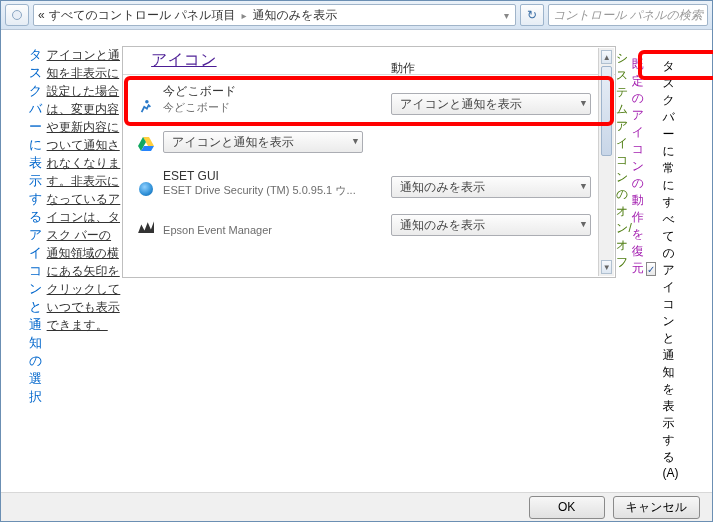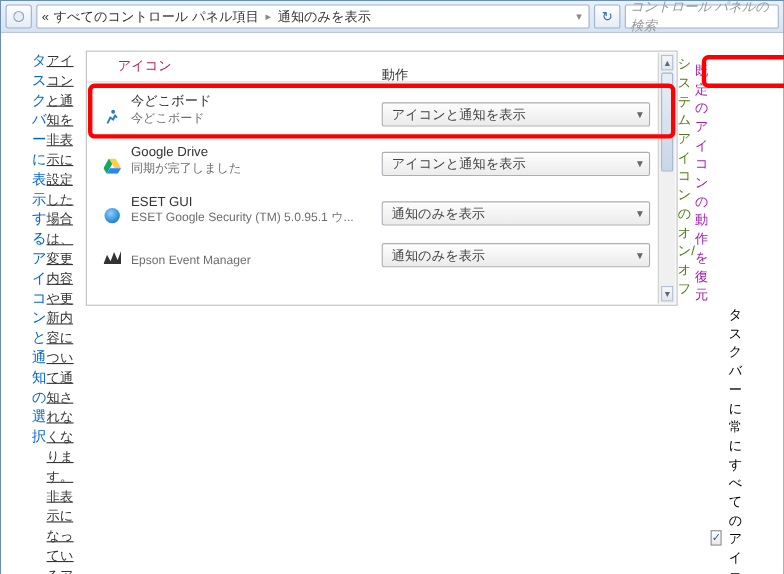--- a/index.html
+++ b/index.html
@@ -5,46 +5,46 @@
 * { box-sizing: border-box; margin: 0; padding: 0; }
 html, body { width: 713px; height: 522px; overflow: hidden; font-family: "Meiryo", "Segoe UI", sans-serif; font-size: 12px; background: #fff; }
 .window { width: 713px; height: 522px; border: 1px solid #6b8fb3; background: #f0f0f0; display: flex; flex-direction: column; }
 
 
 .addr-bar { height: 30px; background: linear-gradient(#eaf1f9, #d6e3f2); border-bottom: 1px solid #b8c6d6; display: flex; align-items: center; padding: 3px 4px; gap: 4px; }
 .nav-btn { width: 24px; height: 22px; border: 1px solid #9db4cc; border-radius: 3px; background: linear-gradient(#fdfdfd, #e6edf5); display: flex; align-items: center; justify-content: center; color: #5a7fa6; font-size: 10px; }
 .crumb-box { flex: 1; height: 22px; border: 1px solid #a0b4c9; background: #fff; display: flex; align-items: center; padding: 0 4px; gap: 4px; font-size: 12px; color: #333; border-radius: 2px; }
 .crumb-chevron { color: #888; font-size: 10px; padding: 0 2px; }
 .refresh-btn { width: 24px; height: 22px; border: 1px solid #9db4cc; background: linear-gradient(#fdfdfd,#e6edf5); border-radius: 2px; display:flex; align-items:center; justify-content:center; color:#3a6ea5; }
-.search-box { width: 140px; height: 22px; border: 1px solid #a0b4c9; background: #fff; display: flex; align-items: center; padding: 0 4px; color: #999; font-style: italic; border-radius: 2px; }
+.search-box { width: 160px; height: 22px; border: 1px solid #a0b4c9; background: #fff; display: flex; align-items: center; padding: 0 4px; color: #999; font-style: italic; border-radius: 2px; }
 
 
 .content { flex: 1; background: #fff; padding: 16px 28px 8px 28px; display: flex; flex-direction: row; }
 .title-link { color: #0066cc; font-size: 13px; margin-bottom: 10px; }
 .desc { color: #333; line-height: 1.5; margin-bottom: 14px; text-decoration: underline; }
 
 .panel-wrap { position: relative; }
 .panel { border: 1px solid #bfbfbf; background: #fff; height: 232px; overflow: hidden; position: relative; }
 .scrollbar { position:absolute; right:1px; top:1px; bottom:1px; width:16px; background:#f0f0f0; border-left:1px solid #d0d0d0;}
 .scroll-thumb { position:absolute; left:2px; right:2px; top:2px; height:90px; background:linear-gradient(#e8eef6,#c8d6e8); border:1px solid #9fb4cc; border-radius:2px;}
 .scroll-arrow { position:absolute; left:2px; right:2px; height:14px; background:linear-gradient(#f6f9fc,#dde7f2); border:1px solid #b0c0d0; display:flex; align-items:center; justify-content:center; font-size:8px; color:#666;}
 .scroll-arrow.top{top:2px;}
 .scroll-arrow.bot{bottom:2px;}
 
 .tbl-head { display:flex; height:28px; align-items:center; border-bottom:1px solid #d9d9d9; padding-left: 28px; padding-right: 24px; }
-.col-icon { width: 240px; font-size:12px; color:#be185d; }
+.col-icon { width: 240px; font-size:16px; color:#4c1d95;text-decoration:underline; }
 .col-action { flex:1; font-size:12px; color:#333;margin-top:16px; }
 
 .row { display:flex; align-items:flex-end; padding: 8px 24px 8px 14px; gap: 8px; }
 .row-icon { width: 18px; height: 18px; margin-top:2px; display:flex; align-items:center; justify-content:center; }
 .row-text-group { width: 220px; display:flex; flex-direction:column; }
 .row-title { color:#333; font-size:12px; }
 .row-sub { color:#6d6d6d; font-size:11px; white-space:nowrap; overflow:hidden; text-overflow:ellipsis; }
 .row-select { flex:1; }
-.combo { width: 244px; height: 22px; border: 1px solid #abadb3; background: linear-gradient(#fdfdfd,#ebebeb); display:flex; align-items:center; justify-content:space-between; padding: 0 4px 0 8px; font-size:12px; color:#444; border-radius:2px;}
+.combo { width: 200px; height: 22px; border: 1px solid #abadb3; background: linear-gradient(#fdfdfd,#ebebeb); display:flex; align-items:center; justify-content:space-between; padding: 0 4px 0 8px; font-size:12px; color:#444; border-radius:2px;font-family:Liberation Mono, monospace;}
 .combo-arrow { color:#666; font-size:9px; }
 
 .hl-red { position:absolute; border: 4px solid #ff0000; border-radius: 6px; pointer-events:none; }
 
 .link-under { color:#4d7c0f; font-size:12px; margin-top:4px; }
 .muted-under { color:#a21caf; font-size:12px; margin-top:10px; }
 
 .checkbox-row { display:flex; align-items:center; gap:6px; margin-top:8px; padding:4px 2px; position:relative;}
 .cb { width:14px; height:14px; border:1px solid #888; background:linear-gradient(#fff,#e8e8e8); display:flex; align-items:center; justify-content:center; font-size:10px; color:#2a5aa0; }
 
@@ -114,39 +114,35 @@
         </div>
 
         <div class="row">
           <div class="row-icon">
             <svg class="i-gdrive" viewBox="0 0 16 14">
                 <polygon points="5,0 11,0 16,9 10,9" fill="#ffcf3f"></polygon>
                 <polygon points="5,0 0,9 3,14 8,5" fill="#11a861"></polygon>
                 <polygon points="16,9 13,14 3,14 6,9" fill="#2684fc"></polygon>
               </svg>
           </div>
-          <div class="row-text-group">
-            <div class="row-title">Google Drive</div>
-            <div class="row-sub">同期が完了しました</div>
-          </div>
           <div class="row-select">
             <div class="combo">
               <span>アイコンと通知を表示</span>
               <span class="combo-arrow">▼</span>
             </div>
           </div>
         </div>
 
         <div class="row">
           <div class="row-icon">
               <div class="i-eset"></div>
             </div>
           <div class="row-text-group">
             <div class="row-title">ESET GUI</div>
-            <div class="row-sub">ESET Google Security (TM) 5.0.95.1 ウ...</div>
+            <div class="row-sub">ESET Drive Security (TM) 5.0.95.1 ウ...</div>
           </div>
           <div class="row-select">
             <div class="combo">
               <span>通知のみを表示</span>
               <span class="combo-arrow">▼</span>
             </div>
           </div>
         </div>
 
         <div class="row">

